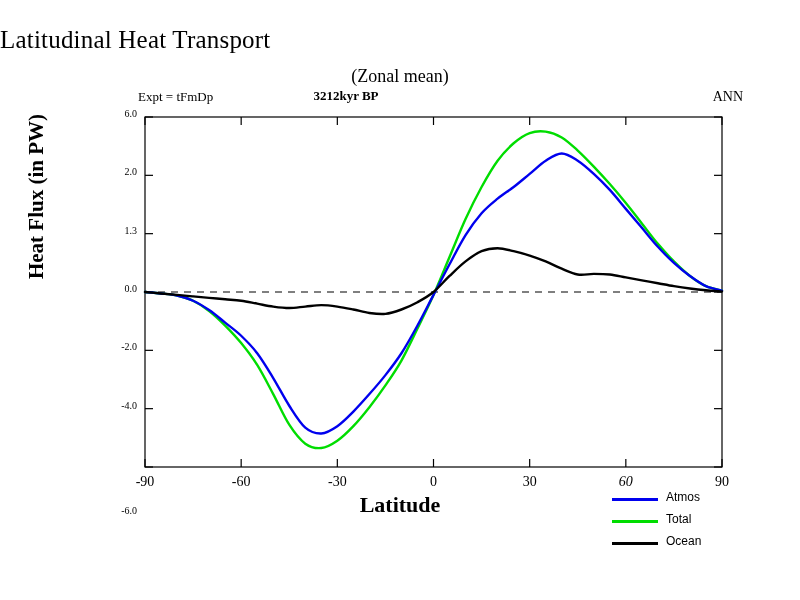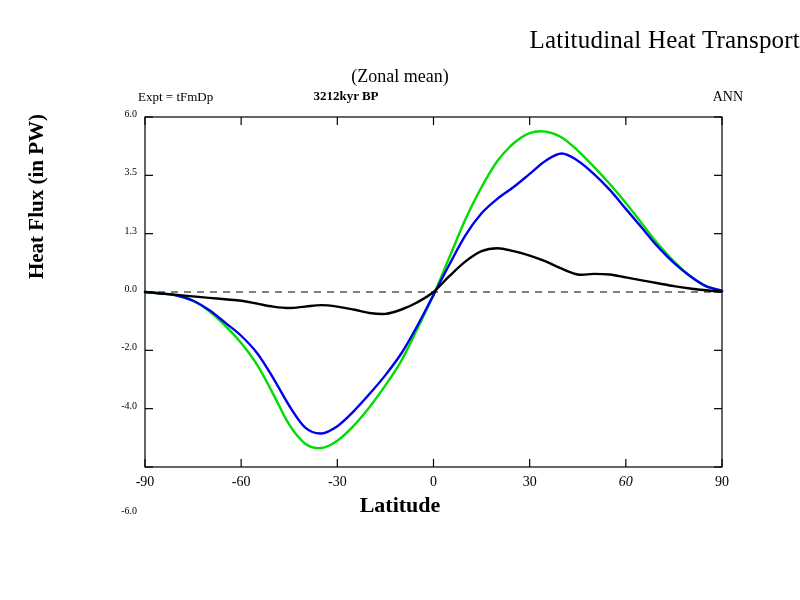--- a/index.html
+++ b/index.html
@@ -18,21 +18,21 @@
   #figure {
     position: absolute;
     left: 0; top: 0;
     width: 800px;
     height: 600px;
   }
   .title-main {
     position: absolute;
     left: 0; top: 26px;
     width: 800px;
-    text-align: right;
+    text-align: left;
     font-size: 25px;
     letter-spacing: 0.2px;
   }
   .title-sub {
     position: absolute;
     left: 0; top: 66px;
     width: 800px;
     text-align: center;
     font-size: 18px;
   }
@@ -161,27 +161,41 @@
       <path d="M145.00,292.00C147.67,292.24 155.69,292.88 161.03,293.46C166.37,294.04 171.71,294.28 177.06,295.50C182.40,296.72 187.74,298.32 193.08,300.75C198.43,303.18 203.77,306.44 209.11,310.08C214.45,313.73 219.80,318.35 225.14,322.63C230.48,326.90 235.82,330.65 241.17,335.75C246.51,340.85 251.85,346.20 257.19,353.25C262.54,360.30 267.88,369.29 273.22,378.04C278.56,386.79 283.91,397.49 289.25,405.75C294.59,414.01 299.94,423.01 305.28,427.63C310.62,432.24 315.96,433.70 321.31,433.46C326.65,433.22 331.99,429.81 337.33,426.17C342.68,422.52 348.02,416.93 353.36,411.58C358.70,406.24 364.05,400.16 369.39,394.08C374.73,388.01 380.07,381.93 385.42,375.13C390.76,368.32 396.10,361.51 401.44,353.25C406.79,344.99 412.13,335.26 417.47,325.54C422.81,315.82 428.16,305.13 433.50,294.92C438.84,284.71 444.19,274.26 449.53,264.29C454.87,254.33 460.21,243.63 465.56,235.13C470.90,226.62 476.24,219.33 481.58,213.25C486.93,207.17 492.27,203.04 497.61,198.67C502.95,194.29 508.30,191.13 513.64,187.00C518.98,182.87 524.32,178.25 529.67,173.88C535.01,169.50 540.35,164.15 545.69,160.75C551.04,157.35 556.38,153.46 561.72,153.46C567.06,153.46 572.41,157.35 577.75,160.75C583.09,164.15 588.44,169.01 593.78,173.88C599.12,178.74 604.46,184.08 609.81,189.92C615.15,195.75 620.49,202.56 625.83,208.88C631.18,215.19 636.52,221.51 641.86,227.83C647.20,234.15 652.55,240.96 657.89,246.79C663.23,252.63 668.57,257.97 673.92,262.83C679.26,267.69 684.60,272.07 689.94,275.96C695.29,279.85 700.63,283.74 705.97,286.17C711.31,288.60 719.33,289.81 722.00,290.54" fill="none" stroke="#0000ee" stroke-width="2.4" stroke-linejoin="round" stroke-linecap="round"></path>
       <path d="M145.00,292.00C147.67,292.24 155.69,292.97 161.03,293.46C166.37,293.94 171.71,294.43 177.06,294.92C182.40,295.40 187.74,295.89 193.08,296.38C198.43,296.86 203.77,297.35 209.11,297.83C214.45,298.32 219.80,298.81 225.14,299.29C230.48,299.78 235.82,300.02 241.17,300.75C246.51,301.48 251.85,302.69 257.19,303.67C262.54,304.64 267.88,305.85 273.22,306.58C278.56,307.31 283.91,308.04 289.25,308.04C294.59,308.04 299.94,307.07 305.28,306.58C310.62,306.10 315.96,305.13 321.31,305.13C326.65,305.13 331.99,305.85 337.33,306.58C342.68,307.31 348.02,308.43 353.36,309.50C358.70,310.57 364.05,312.27 369.39,313.00C374.73,313.73 380.07,314.46 385.42,313.88C390.76,313.29 396.10,311.44 401.44,309.50C406.79,307.56 412.13,305.13 417.47,302.21C422.81,299.29 428.16,296.38 433.50,292.00C438.84,287.63 444.19,281.06 449.53,275.96C454.87,270.85 460.21,265.51 465.56,261.38C470.90,257.24 476.24,253.35 481.58,251.17C486.93,248.98 492.27,248.25 497.61,248.25C502.95,248.25 508.30,249.95 513.64,251.17C518.98,252.38 524.32,253.84 529.67,255.54C535.01,257.24 540.35,259.19 545.69,261.38C551.04,263.56 556.38,266.48 561.72,268.67C567.06,270.85 572.41,273.63 577.75,274.50C583.09,275.38 588.44,273.92 593.78,273.92C599.12,273.92 604.46,273.92 609.81,274.50C615.15,275.08 620.49,276.44 625.83,277.42C631.18,278.39 636.52,279.36 641.86,280.33C647.20,281.31 652.55,282.28 657.89,283.25C663.23,284.22 668.57,285.29 673.92,286.17C679.26,287.04 684.60,287.82 689.94,288.50C695.29,289.18 700.63,289.76 705.97,290.25C711.31,290.74 719.33,291.22 722.00,291.42" fill="none" stroke="#000000" stroke-width="2.4" stroke-linejoin="round" stroke-linecap="round"></path>
     </svg>
 
   <div id="y-ticks">
       <div class="tick-label-y" style="left: 93px; top: 458px; margin-top: 47px;">-6.0</div>
       <div class="tick-label-y" style="left: 93px; top: 399.667px;">-4.0</div>
       <div class="tick-label-y" style="left: 93px; top: 341.333px;">-2.0</div>
       <div class="tick-label-y" style="left: 93px; top: 283px;">0.0</div>
       <div class="tick-label-y" style="left: 93px; top: 224.667px;">1.3</div>
-      <div class="tick-label-y" style="left: 93px; top: 166.333px;">3.5</div>
+      <div class="tick-label-y" style="left: 93px; top: 166.333px;">2.0</div>
       <div class="tick-label-y" style="left: 93px; top: 108px;">6.0</div>
     </div>
   <div id="x-ticks">
       <div class="tick-label-x" style="left: 125px; top: 474px;">-90</div>
       <div class="tick-label-x" style="left: 221.167px; top: 474px;">-60</div>
       <div class="tick-label-x" style="left: 317.333px; top: 474px;">-30</div>
       <div class="tick-label-x" style="left: 413.5px; top: 474px;">0</div>
       <div class="tick-label-x" style="left: 509.667px; top: 474px;">30</div>
       <div class="tick-label-x" style="left: 605.833px; top: 474px; font-style: italic;">60</div>
       <div class="tick-label-x" style="left: 702px; top: 474px;">90</div>
     </div>
 
+  <div class="legend" id="legend">
+      <div class="legend-row">
+        <div class="legend-line" style="background: rgb(0, 0, 238);"></div>
+        <div class="legend-text">Atmos</div>
+      </div>
+      <div class="legend-row">
+        <div class="legend-line" style="background: rgb(0, 221, 0);"></div>
+        <div class="legend-text">Total</div>
+      </div>
+      <div class="legend-row">
+        <div class="legend-line" style="background: rgb(0, 0, 0);"></div>
+        <div class="legend-text">Ocean</div>
+      </div>
+    </div>
 
 </div>
 
 </body></html>

